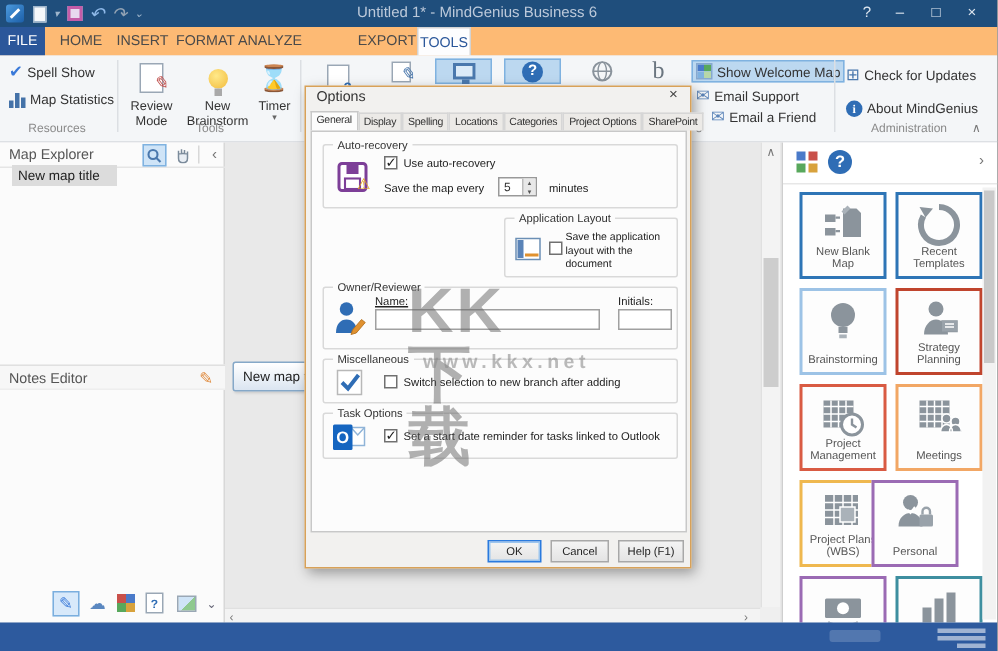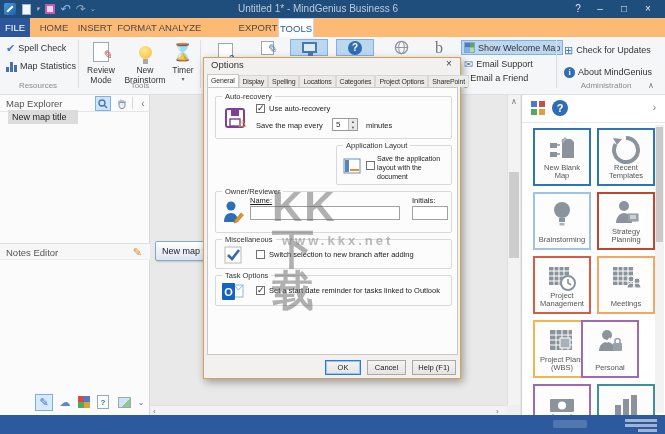--- a/index.html
+++ b/index.html
@@ -169,21 +169,21 @@
     <span class="rtab" style="left:158px;width:44px;">ANALYZE</span>
     <span class="rtab" style="left:204px;width:34px;margin-top:48px;">TASKS</span>
     <span class="rtab" style="left:238px;width:40px;">EXPORT</span>
     <span class="rtab active" style="left:278px;width:36px;">TOOLS</span>
   </div>
 
   <div class="ribbon">
 
     <div class="sbtn" style="left:4px;top:4px;">
       <span class="chk-blue">✔</span>
-      <span>Spell Check</span>
+      <span>Spell Show</span>
     </div>
     <div class="sbtn" style="left:4px;top:22px;">
       <span class="bars">
           <i style="height:5px"></i>
           <i style="height:10px"></i>
           <i style="height:7px"></i>
         </span>
       <span>Map Statistics</span>
     </div>
     <div class="grplabel" style="left:0;top:44px;width:76px;">Resources</div>
@@ -243,21 +243,21 @@
     </div>
 
     <div class="sbtn hlbtn" style="left:461px;top:3px;height:15px;">
       <span class="mapic"></span>
       <span>Show Welcome Map</span>
     </div>
     <div class="sbtn" style="left:462px;top:20px;">
       <span class="envel">✉</span>
       <span>Email Support</span>
     </div>
-    <div class="sbtn" style="left:456px;top:34px;">
+    <div class="sbtn" style="left:472px;top:34px;">
       <span class="envel">✉</span>
       <span>Email a Friend</span>
     </div>
     <div class="grplabel" style="left:460px;top:44px;width:12px;">s</div>
     <div class="rdiv" style="left:556px;"></div>
 
     <div class="sbtn" style="left:562px;top:6px;">
       <span class="updic">⊞</span>
       <span>Check for Updates</span>
     </div>

